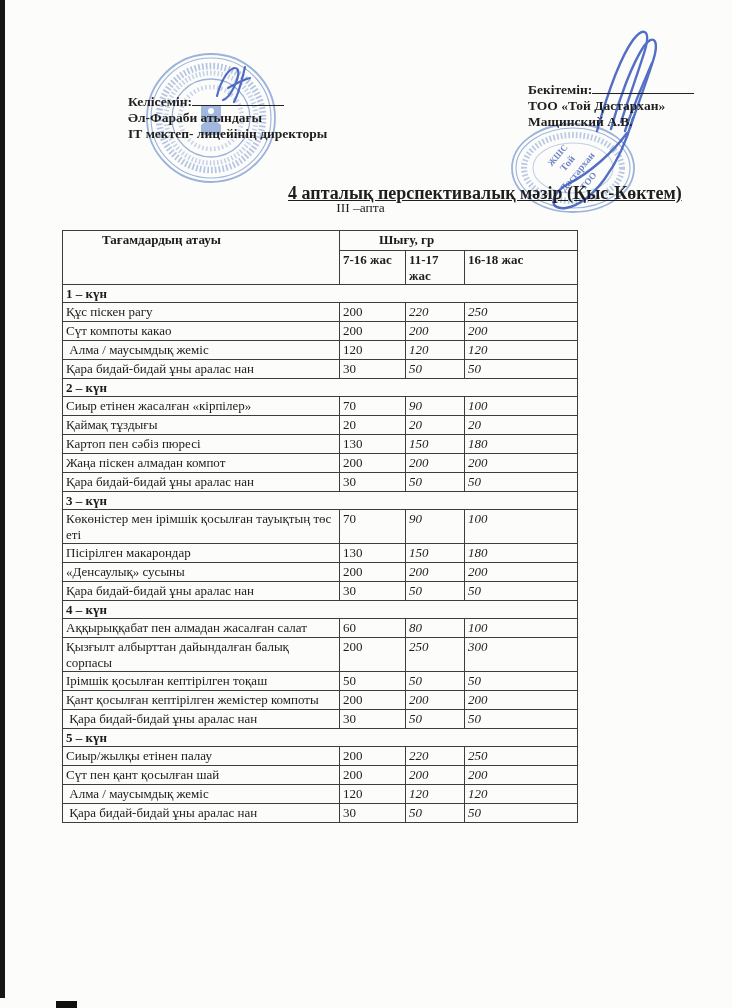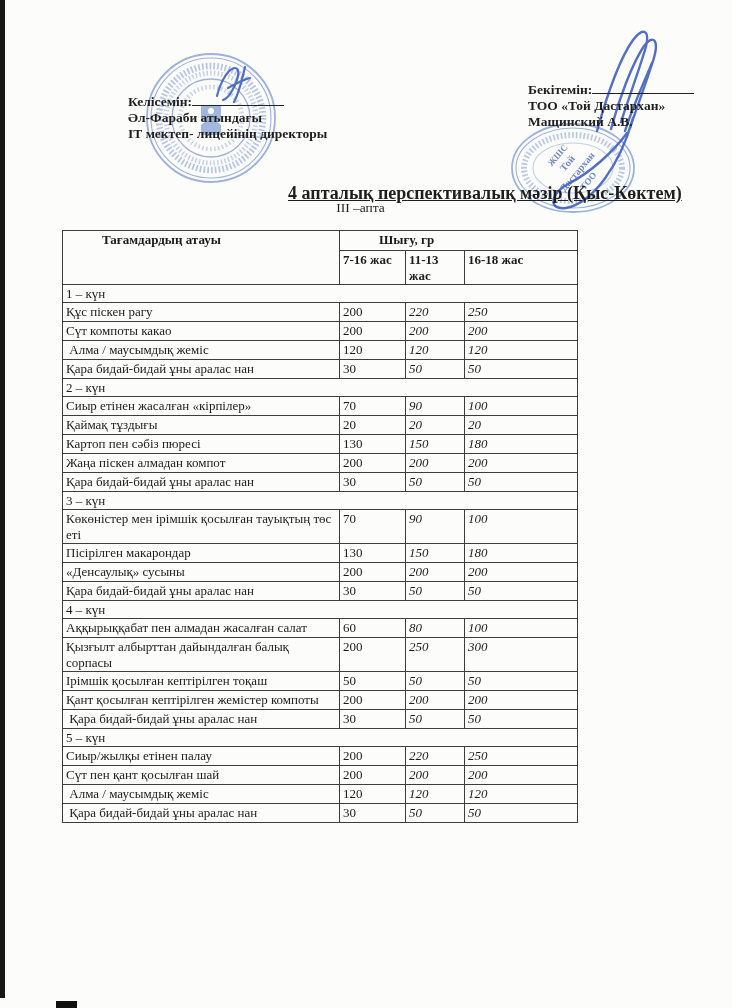--- a/index.html
+++ b/index.html
@@ -32,21 +32,21 @@
     font-size:13px;line-height:16px;color:#1c1c1c;
   }
   table.menu td, table.menu th{
     border:1.7px solid #3d3d3d;vertical-align:top;
     padding:1px 2px 0 3px;overflow:hidden;
     font-weight:normal;text-align:left;
   }
   table.menu th{font-weight:bold;}
   tr.hdr1 th{height:18px;padding-left:39px;}
   tr.hdr2 th{height:18px;}
-  tr.day-row td{height:13px;font-weight:normal;margin-top:7px;}
+  tr.day-row td{height:13px;font-weight:bold;margin-top:7px;}
   tr.item-row td{height:17px;}
   td.name{white-space:pre-wrap;}
   td.val{}
   td.b{font-weight:bold;font-style:italic;}
 
   
   .overlay{position:absolute;pointer-events:none;}
   svg text{font-family:"Liberation Serif", serif;}
 </style>
 </head>
@@ -124,21 +124,21 @@
       <col style="width:59px">
       <col style="width:113px">
   </colgroup>
   <thead>
     <tr class="hdr1">
       <th rowspan="2">Тағамдардың атауы</th>
       <th colspan="3">Шығу, гр</th>
     </tr>
     <tr class="hdr2">
       <th>7-16 жас</th>
-      <th>11-13 жас</th>
+      <th>11-17 жас</th>
       <th>16-18 жас</th>
     </tr>
   </thead>
   <tbody>
       <tr class="day-row">
         <td colspan="4">1 – күн</td>
       </tr>
       <tr class="item-row">
         <td class="name">Құс піскен рагу</td>
         <td class="val">200</td>

